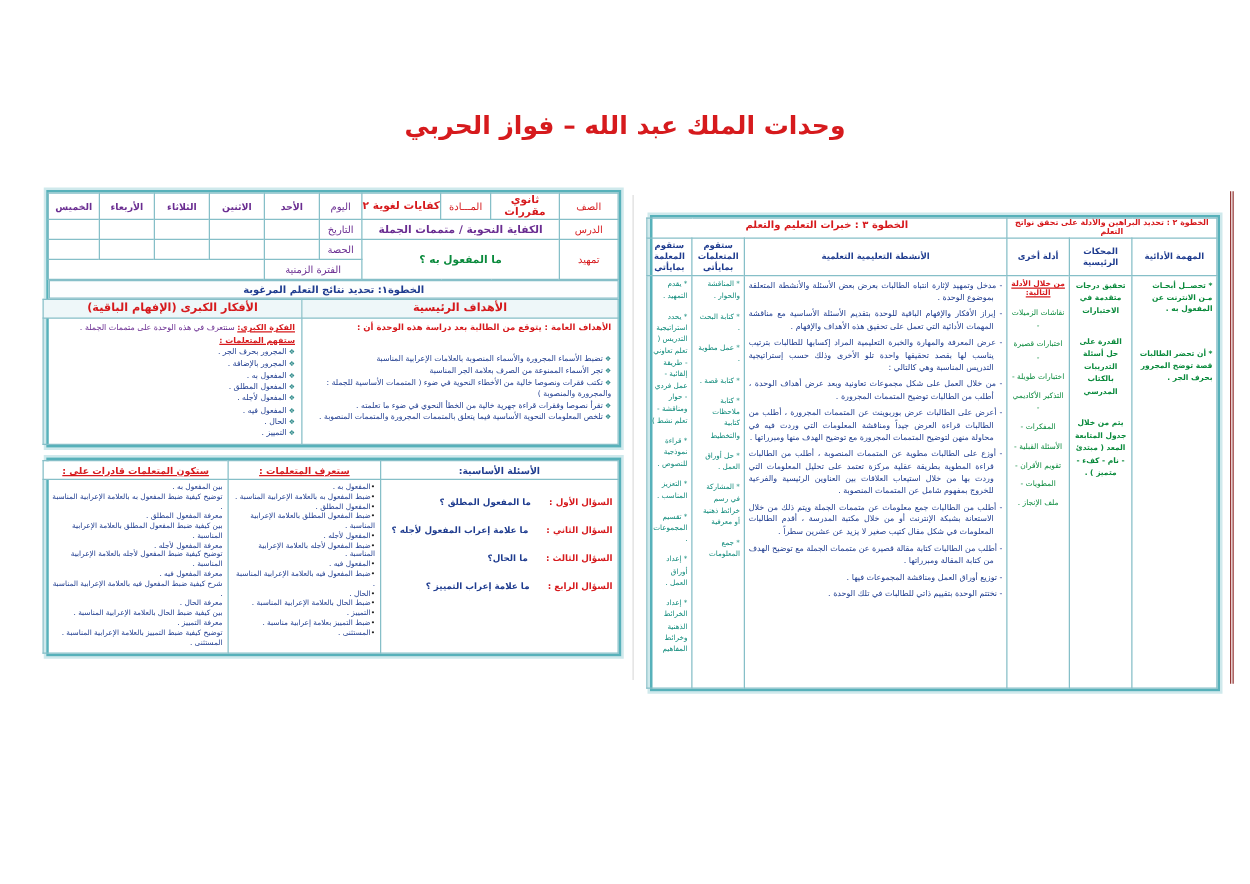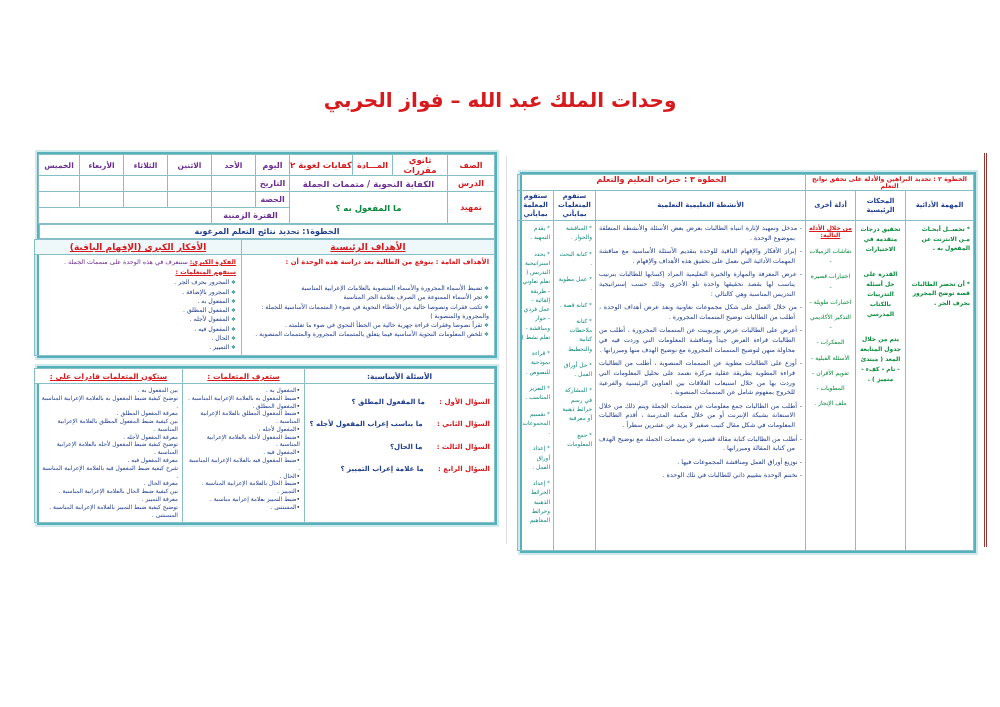--- a/index.html
+++ b/index.html
@@ -20,26 +20,26 @@
     border-left:1px solid var(--maroon);border-right:1px solid var(--maroon);}
   table{border-collapse:collapse;width:100%;table-layout:fixed;direction:rtl;}
   td,th{border:1px solid var(--tealline);vertical-align:middle;overflow:hidden;}
   .band{border:1px solid var(--tealline);text-align:center;padding:2px 0;}
   .red{color:var(--red);} .navy{color:var(--navy);} .purple{color:var(--purple);}
   .green{color:var(--green);}
   .b{font-weight:bold;} .u{text-decoration:underline;}
   
   .info-table td{height:16px;text-align:center;}
   .info-table .r1 td{height:18px;}
-  .lbl{font-size:8px;font-weight:bold;}
+  .lbl{font-size:8px;font-weight:normal;}
   .val{font-size:8.5px;font-weight:bold;}
   .day{font-size:7.5px;font-weight:bold;}
   .step1-band{font-size:8px;font-weight:bold;color:var(--navy);background:#fdfefe;}
   
-  .obj-table th{height:15px;font-size:9px;font-weight:bold;color:var(--red);background:var(--bandbg);text-decoration:underline;}
+  .obj-table th{height:15px;font-size:9px;font-weight:bold;color:var(--red);background:var(--bandbg);}
   .obj-table td{vertical-align:top;padding:3px 5px;height:80px;}
   .goals-intro{font-size:6.8px;font-weight:bold;color:var(--red);margin-bottom:17px;text-align:right;}
   .li{font-size:6.2px;color:var(--navy);line-height:1.5;text-align:right;}
   .diamond::before{content:"\2756  ";color:#2e8b8b;font-size:5.5px;}
   .idea-line{font-size:6.4px;text-align:right;line-height:1.5;}
   
   .kn-band{font-size:8.5px;font-weight:bold;color:var(--red);background:var(--bandbg);}
   .kn-table th{height:15px;font-size:7.5px;background:#fff;}
   .kn-table td{vertical-align:top;padding:3px 4px;height:116px;}
   .q-row{margin:0 0 13px 0;font-size:7px;font-weight:bold;text-align:right;line-height:1.35;}
@@ -177,21 +177,21 @@
       </colgroup>
     <tbody>
         <tr>
       <th class="navy b">الأسئلة الأساسية:</th>
       <th class="red b u">ستعرف المتعلمات :</th>
       <th class="red b u">ستكون المتعلمات قادرات على :</th>
     </tr>
     <tr>
       <td style="padding-top:14px;">
         <div class="q-row"><span class="ql">السؤال الأول :</span> <span class="qt">ما المفعول المطلق ؟</span></div>
-        <div class="q-row"><span class="ql">السؤال الثاني :</span> <span class="qt">ما يناسب إعراب المفعول لأجله ؟</span></div>
+        <div class="q-row"><span class="ql">السؤال الثاني :</span> <span class="qt">ما علامة إعراب المفعول لأجله ؟</span></div>
         <div class="q-row"><span class="ql">السؤال الثالث :</span> <span class="qt">ما الحال؟</span></div>
         <div class="q-row"><span class="ql">السؤال الرابع :</span> <span class="qt">ما علامة إعراب التمييز ؟</span></div>
       </td>
       <td>
         <div>
               <div class="li small-li bullet">المفعول به .</div>
               <div class="li small-li bullet">ضبط المفعول به بالعلامة الإعرابية المناسبة .</div>
               <div class="li small-li bullet">المفعول المطلق .</div>
               <div class="li small-li bullet">ضبط المفعول المطلق بالعلامة الإعرابية المناسبة .</div>
               <div class="li small-li bullet">المفعول لأجله .</div>

